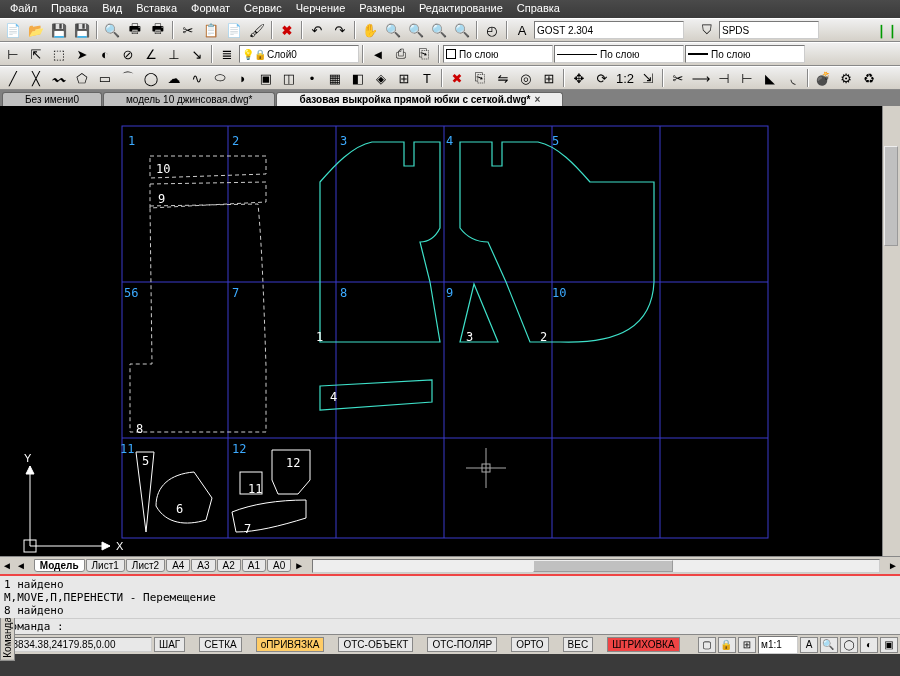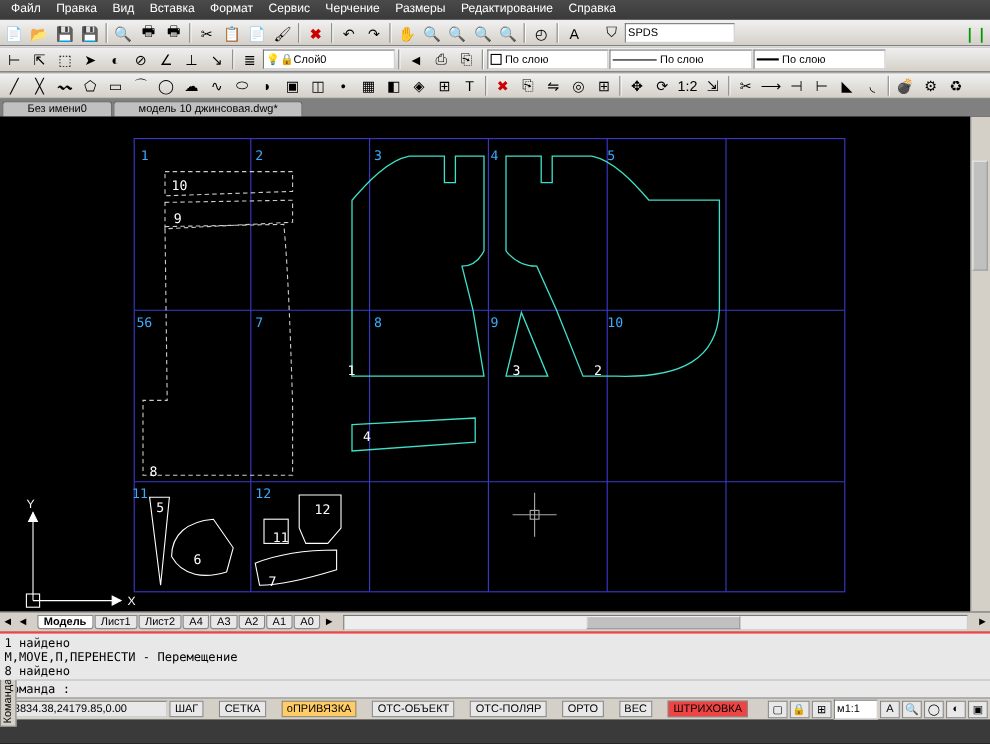--- a/index.html
+++ b/index.html
@@ -75,20 +75,21 @@
   <div class="tsep"></div>
   <div class="tbtn">✋</div>
   <div class="tbtn">🔍</div>
   <div class="tbtn">🔍</div>
   <div class="tbtn">🔍</div>
   <div class="tbtn">🔍</div>
   <div class="tsep"></div>
   <div class="tbtn">◴</div>
   <div class="tsep"></div>
   <div class="tbtn">A</div>
+  <div class="combo" style="width:150px">GOST 2.304</div>
   <div style="width:10px"></div>
   <div class="tbtn">⛉</div>
   <div class="combo" style="width:100px">SPDS</div>
   <div style="flex:1"></div>
   <div class="tbtn" style="color:#090;font-weight:bold">❘❘</div>
 </div>
 
 <div class="toolbar">
   <div class="tbtn">⊢</div>
   <div class="tbtn">⇱</div>
@@ -165,20 +166,21 @@
   <div class="tbtn">◟</div>
   <div class="tsep"></div>
   <div class="tbtn">💣</div>
   <div class="tbtn">⚙</div>
   <div class="tbtn">♻</div>
 </div>
 
 <div class="tabbar">
   <div class="tab"><span>Без имени0</span></div>
   <div class="tab"><span>модель 10 джинсовая.dwg*</span></div>
+  <div class="tab active"><span>базовая выкройка прямой юбки с сеткой.dwg*</span><span class="close">×</span></div>
 </div>
 
 <div class="workarea">
   <svg class="canvas" viewBox="0 0 882 450">
 
     <g stroke="#3a3acc" stroke-width="1" fill="none">
       <rect x="122" y="20" width="646" height="412"></rect>
       <line x1="228" y1="20" x2="228" y2="432"></line>
       <line x1="336" y1="20" x2="336" y2="432"></line>
       <line x1="444" y1="20" x2="444" y2="432"></line>

